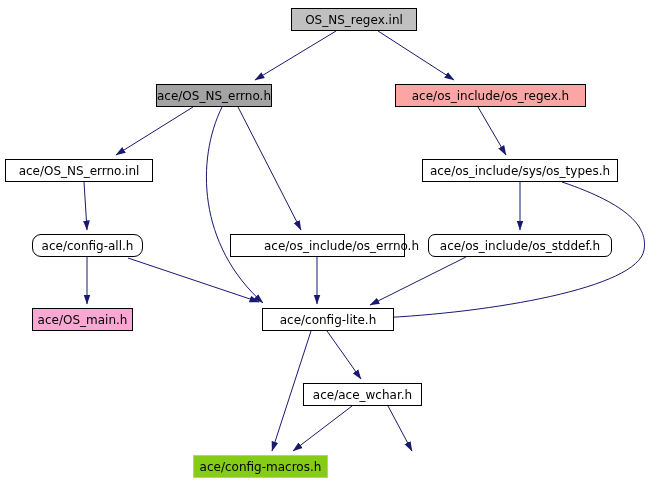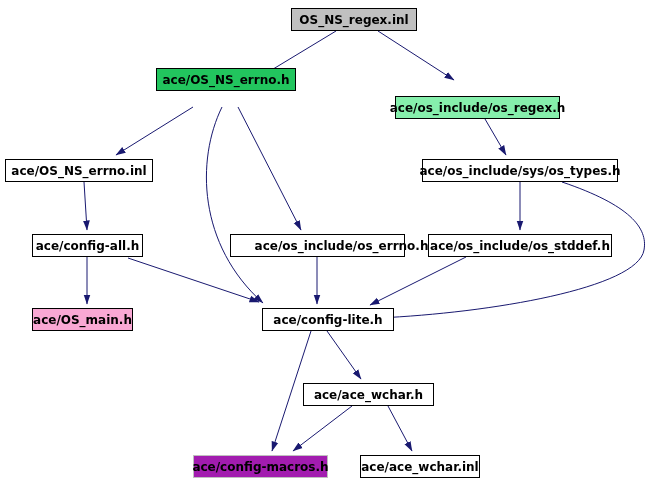--- a/index.html
+++ b/index.html
@@ -26,21 +26,20 @@
     box-sizing: border-box;
     border: 1px solid #000000;
     background: #ffffff;
     text-align: center;
     font-size: 12px;
     color: #000000;
     white-space: nowrap;
     display: flex;
     align-items: center;
     justify-content: center;
-    font-weight: bold;
   }
   .node span {
     display: inline-block;
     padding: 0 4px;
   }
 </style>
 </head>
 <body>
 
 <div id="graph">
@@ -68,50 +67,47 @@
         <path d="M327,331 L361,379" fill="none" stroke="#191970" stroke-width="1" marker-end="url(#arrow)"></path>
         <path d="M311,331 L272,451" fill="none" stroke="#191970" stroke-width="1" marker-end="url(#arrow)"></path>
         <path d="M352,406 L293,451" fill="none" stroke="#191970" stroke-width="1" marker-end="url(#arrow)"></path>
         <path d="M388,406 L412,451" fill="none" stroke="#191970" stroke-width="1" marker-end="url(#arrow)"></path>
       </g>
   </svg>
 
   <div class="node" style="left: 291px; top: 8px; width: 126px; height: 23px; background: rgb(192, 192, 192); border-color: rgb(0, 0, 0);">
       <span>OS_NS_regex.inl</span>
     </div>
-  <div class="node" style="left: 156px; top: 68px; width: 140px; height: 23px; background: #22c55e; border-color: rgb(0, 0, 0);">
+  <div class="node" style="left: 156px; top: 84px; width: 116px; height: 23px; background: #a3a3a3; border-color: rgb(0, 0, 0);">
       <span>ace/OS_NS_errno.h</span>
     </div>
-  <div class="node" style="left: 395px; top: 84px; width: 165px; height: 23px; background: #86efac; border-color: rgb(0, 0, 0); margin-top: 12px;">
+  <div class="node" style="left: 395px; top: 84px; width: 191px; height: 23px; background: #fca5a5; border-color: rgb(0, 0, 0);">
       <span>ace/os_include/os_regex.h</span>
     </div>
   <div class="node" style="left: 5px; top: 159px; width: 148px; height: 23px; background: rgb(255, 255, 255); border-color: rgb(0, 0, 0);">
       <span>ace/OS_NS_errno.inl</span>
     </div>
   <div class="node" style="left: 422px; top: 159px; width: 196px; height: 23px; background: rgb(255, 255, 255); border-color: rgb(0, 0, 0);">
       <span>ace/os_include/sys/os_types.h</span>
     </div>
-  <div class="node" style="left: 32px; top: 234px; width: 111px; height: 23px; background: rgb(255, 255, 255); border-color: rgb(0, 0, 0);">
+  <div class="node" style="left: 32px; top: 234px; width: 111px; height: 23px; background: rgb(255, 255, 255); border-color: rgb(0, 0, 0); border-radius: 9px;">
       <span>ace/config-all.h</span>
     </div>
   <div class="node" style="left: 230px; top: 234px; width: 175px; height: 23px; background: rgb(255, 255, 255); border-color: rgb(0, 0, 0); padding-left: 48px;">
       <span>ace/os_include/os_errno.h</span>
     </div>
-  <div class="node" style="left: 428px; top: 234px; width: 184px; height: 23px; background: rgb(255, 255, 255); border-color: rgb(0, 0, 0);">
+  <div class="node" style="left: 428px; top: 234px; width: 184px; height: 23px; background: rgb(255, 255, 255); border-color: rgb(0, 0, 0); border-radius: 7px;">
       <span>ace/os_include/os_stddef.h</span>
     </div>
   <div class="node" style="left: 32px; top: 308px; width: 101px; height: 23px; background: #f9a8d4; border-color: rgb(0, 0, 0);">
       <span>ace/OS_main.h</span>
     </div>
   <div class="node" style="left: 262px; top: 308px; width: 132px; height: 23px; background: rgb(255, 255, 255); border-color: rgb(0, 0, 0);">
       <span>ace/config-lite.h</span>
     </div>
-  <div class="node" style="left: 303px; top: 383px; width: 131px; height: 23px; background: rgb(255, 255, 255); border-color: rgb(0, 0, 0);">
+  <div class="node" style="left: 303px; top: 383px; width: 119px; height: 23px; background: rgb(255, 255, 255); border-color: rgb(0, 0, 0);">
       <span>ace/ace_wchar.h</span>
     </div>
-  <div class="node" style="left: 193px; top: 455px; width: 135px; height: 23px; background: #a21caf; border-color: rgb(192, 192, 192);">
+  <div class="node" style="left: 193px; top: 455px; width: 135px; height: 23px; background: #84cc16; border-color: rgb(192, 192, 192);">
       <span>ace/config-macros.h</span>
-    </div>
-  <div class="node" style="left: 360px; top: 455px; width: 120px; height: 23px; background: rgb(255, 255, 255); border-color: rgb(0, 0, 0);">
-      <span>ace/ace_wchar.inl</span>
     </div>
 
 </div>
 
 </body></html>

